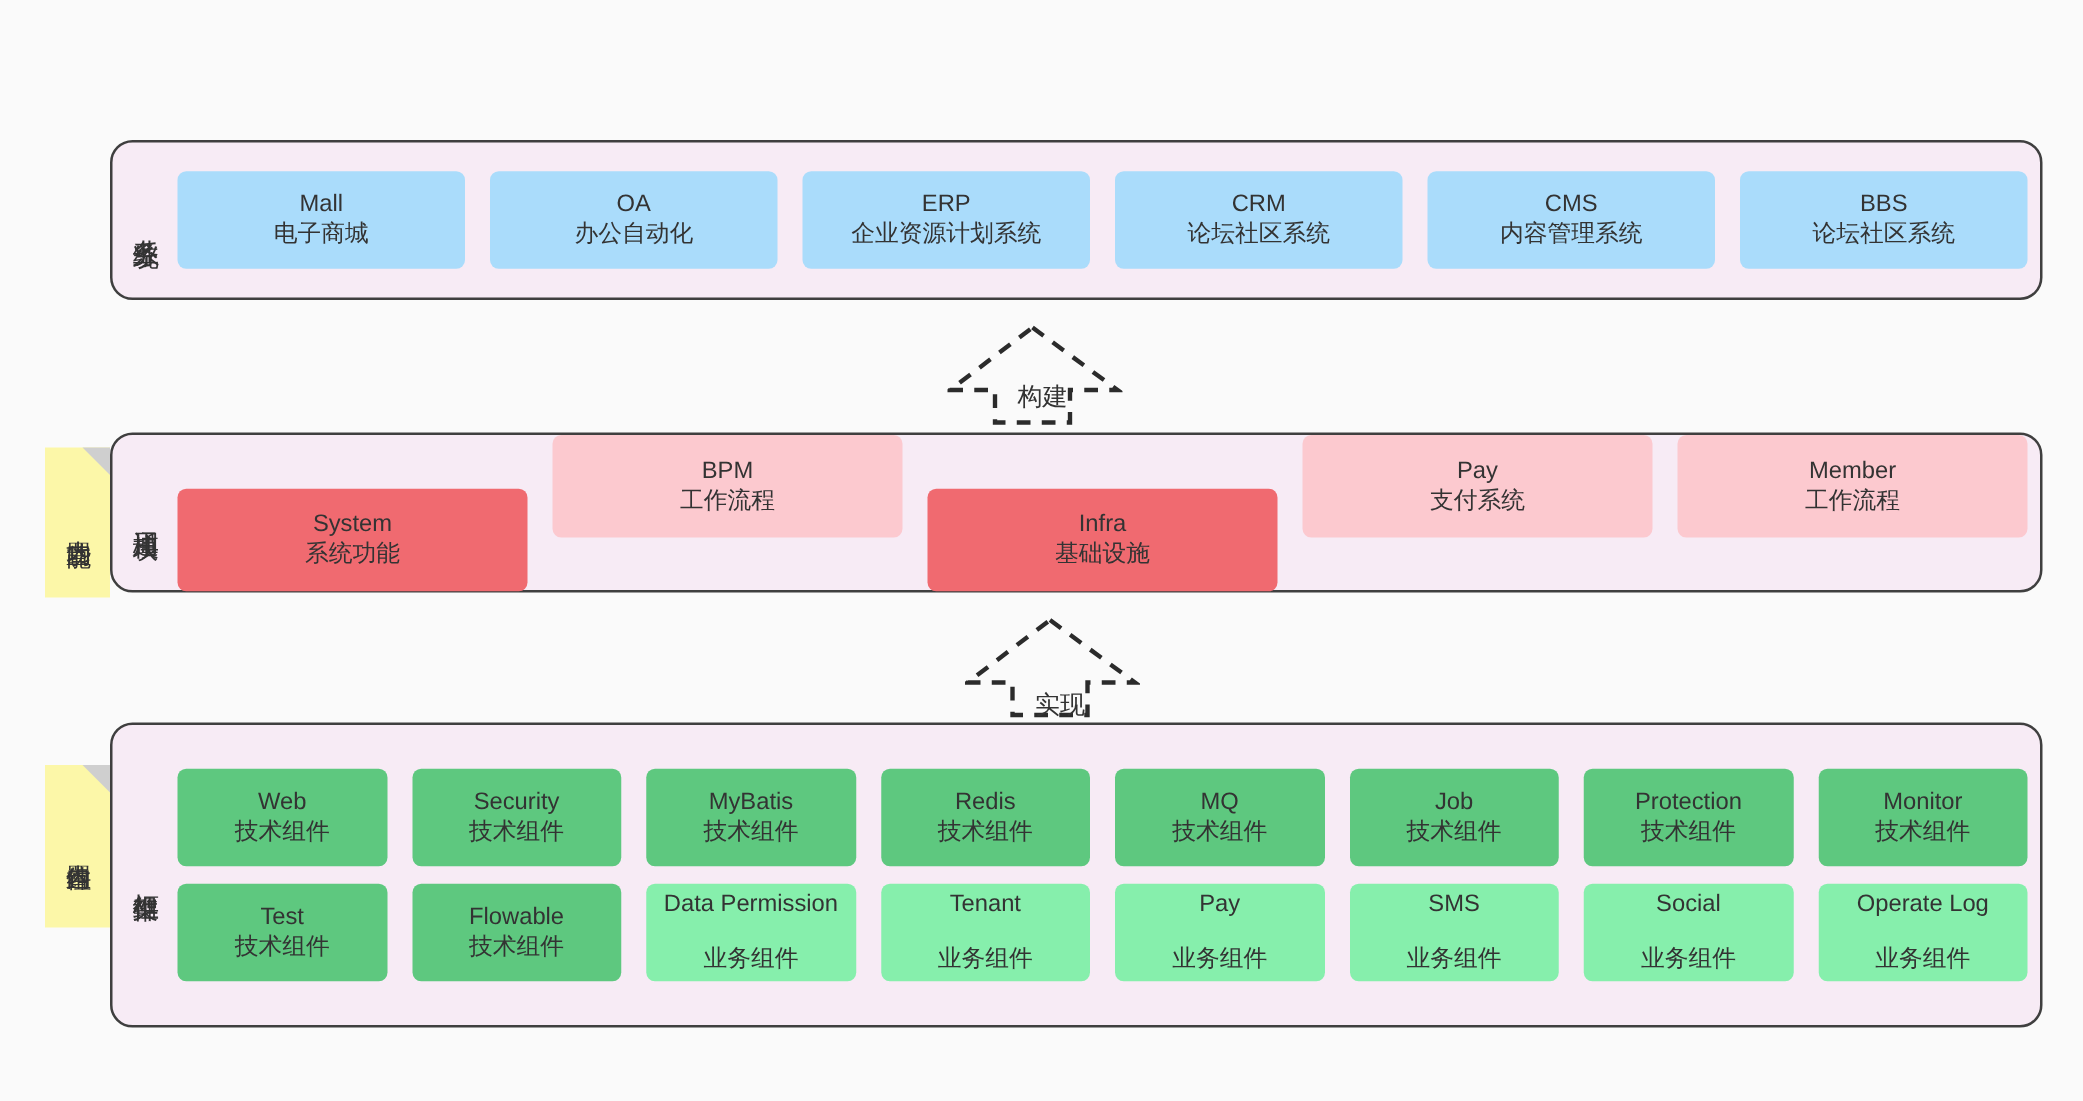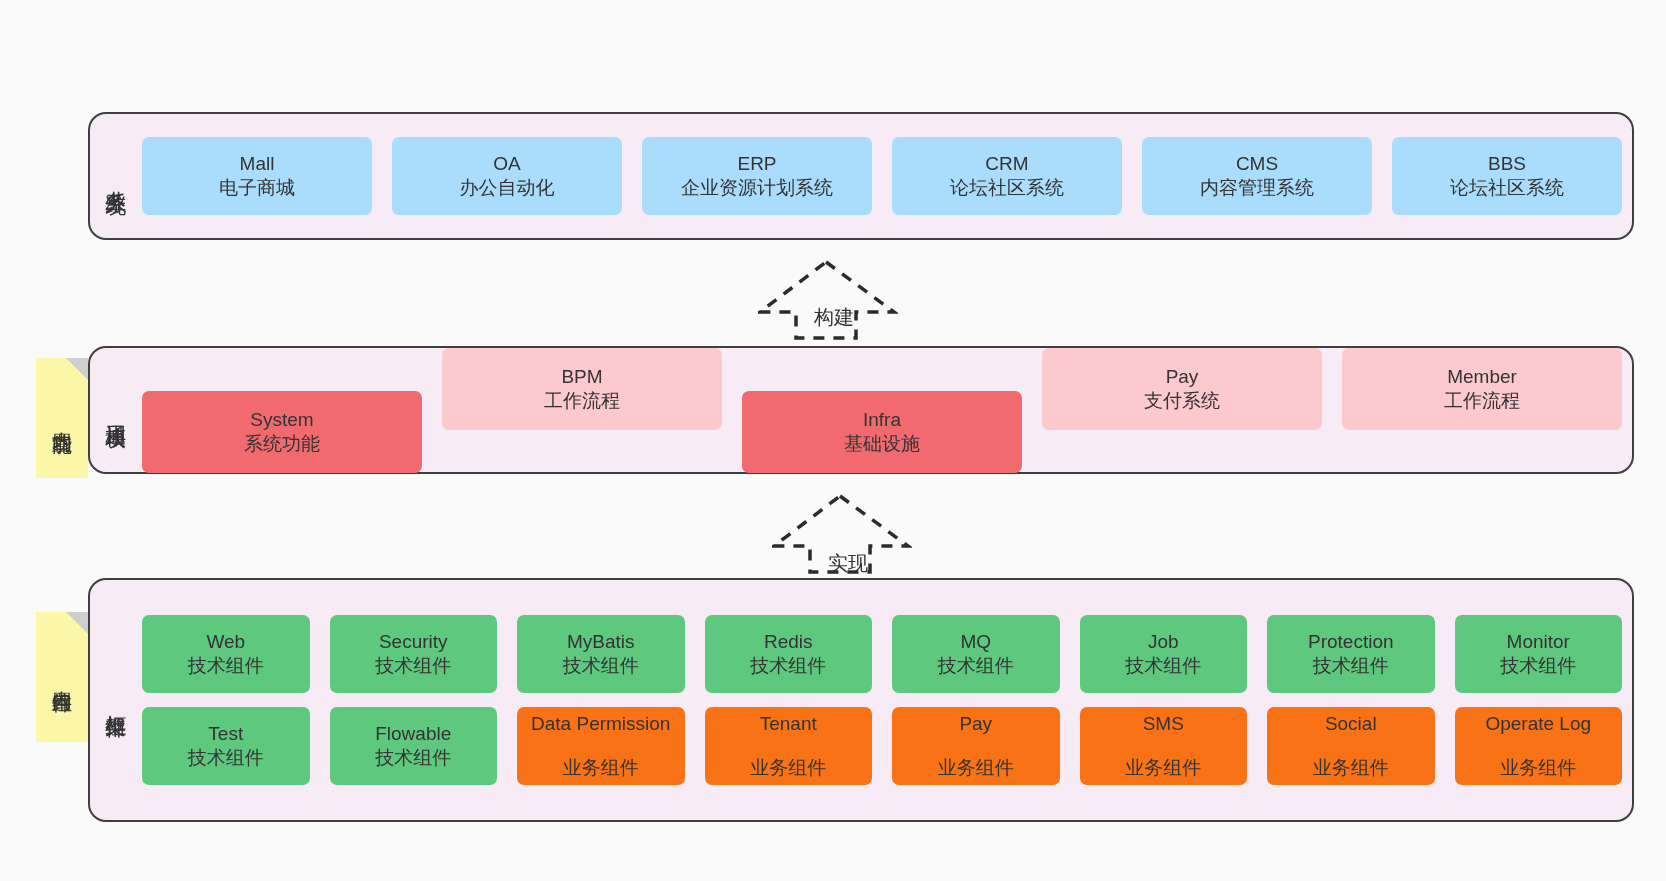--- a/index.html
+++ b/index.html
@@ -75,21 +75,21 @@
     color: #333333;
     padding: 6px 4px;
   }
   .card .en { display: block; }
   .card .cn { display: block; }
 
   .c-blue       { background: #aadcfb; }
   .c-red        { background: #f06a70; margin-top: 43px; }
   .c-pink       { background: #fcc9cf; }
   .c-green      { background: #5ec87f; }
-  .c-lightgreen { background: #f97316; gap: 20px; }
+  .c-lightgreen { background: #86efac; gap: 20px; }
 
   .h-top  { height: 78px; }
   .h-mid  { height: 82px; }
   .h-bot  { height: 78px; }
 
   
   .note {
     position: absolute;
     box-sizing: border-box;
     background: #fcf7a8;

